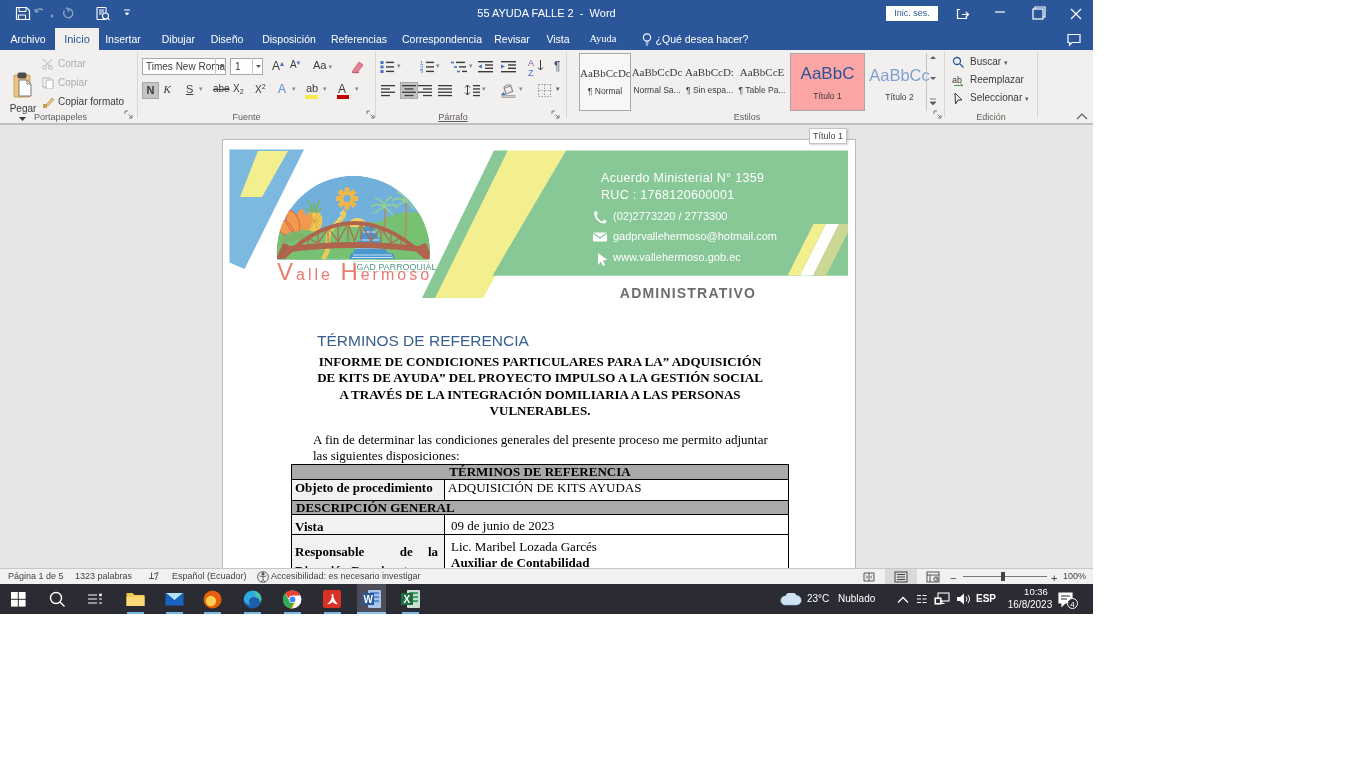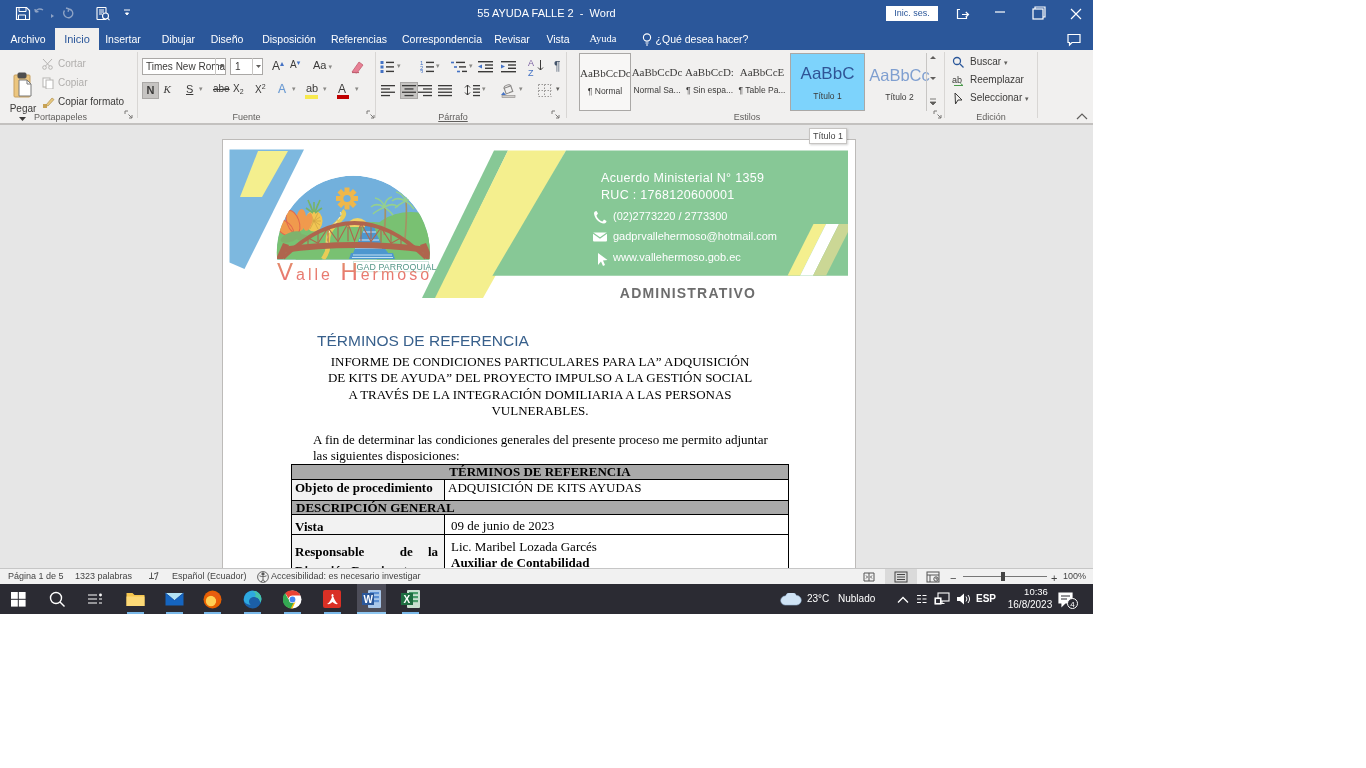--- a/index.html
+++ b/index.html
@@ -336,21 +336,21 @@
             <div class="sname">Normal Sa...</div>
           </div>
       <div class="stycard" style="left:111px;width:53px;">
             <div class="sab" style="font-family:'Liberation Serif',serif;">AaBbCcD:</div>
             <div class="sname">¶ Sin espa...</div>
           </div>
       <div class="stycard" style="left:164px;width:52px;">
             <div class="sab" style="font-family:'Liberation Serif',serif;">AaBbCcE</div>
             <div class="sname">¶ Table Pa...</div>
           </div>
-      <div class="stycard" style="left:218px;width:75px;border:1px solid #aaa8a6;background:#7dd3fc;">
+      <div class="stycard" style="left:218px;width:75px;border:1px solid #aaa8a6;background:#fca5a5;">
             <div class="sab" style="font-size:17px;color:#2f5496;">AaBbC</div>
             <div class="sname">Título 1</div>
           </div>
       <div class="stycard" style="left:295px;width:65px;">
             <div class="sab" style="font-size:16.5px;color:#7f9fd0;">AaBbCc</div>
             <div class="sname">Título 2</div>
           </div>
       <div style="position:absolute;left:354px;top:0px;width:11px;height:58px;border-left:1px solid #c8c6c4;">
         <svg width="12" height="58">
               <path d="M3 6 l3-3 l3 3 z" fill="#605e5c"></path>
@@ -526,21 +526,21 @@
           <path d="M370 93 l7 5 l7-5" stroke="#7ec48f" stroke-width="1.2" fill="none"></path>
           <path d="M375 113 l0 12 l3-3.5 l2 4.5 l2-1 l-2-4.5 l4.5-0.5 z"></path>
         </g>
         <text x="390" y="80" font-size="11" fill="#fff" font-family="Liberation Sans" letter-spacing="0">(02)2773220 / 2773300</text>
         <text x="390" y="100" font-size="11" fill="#fff" font-family="Liberation Sans" letter-spacing="0">gadprvallehermoso@hotmail.com</text>
         <text x="390" y="121" font-size="11" fill="#fff" font-family="Liberation Sans" letter-spacing="0">www.vallehermoso.gob.ec</text>
       </svg>
       <div style="position:absolute;left:380px;top:145px;width:170px;text-align:center;font-size:14px;font-weight:bold;color:#6d6d6d;letter-spacing:1.2px;">ADMINISTRATIVO</div>
 
       <div style="position:absolute;left:94px;top:192px;font-size:15.5px;color:#38608c;letter-spacing:0px;">TÉRMINOS DE REFERENCIA</div>
-      <div style="position:absolute;left:0;top:214px;width:634px;text-align:center;font-family:'Liberation Serif',serif;font-weight:normal;font-size:13px;color:#000;line-height:16.3px;">
+      <div style="position:absolute;left:0;top:214px;width:634px;text-align:center;font-family:'Liberation Serif',serif;font-weight:bold;font-size:13px;color:#000;line-height:16.3px;">
         INFORME DE CONDICIONES PARTICULARES PARA LA” ADQUISICIÓN<br>
         DE KITS DE AYUDA” DEL PROYECTO IMPULSO A LA GESTIÓN SOCIAL<br>
         A TRAVÉS DE LA INTEGRACIÓN DOMILIARIA A LAS PERSONAS<br>
         VULNERABLES.
       </div>
       <div style="position:absolute;left:90px;top:292px;width:460px;font-family:'Liberation Serif',serif;font-size:13px;color:#000;line-height:16px;">A fin de determinar las condiciones generales del presente proceso me permito adjuntar las siguientes disposiciones:</div>
 
       <table style="position:absolute;left:68px;top:324px;width:498px;border-collapse:collapse;font-family:'Liberation Serif',serif;font-size:13px;color:#000;">
         <tbody>
               <tr>

